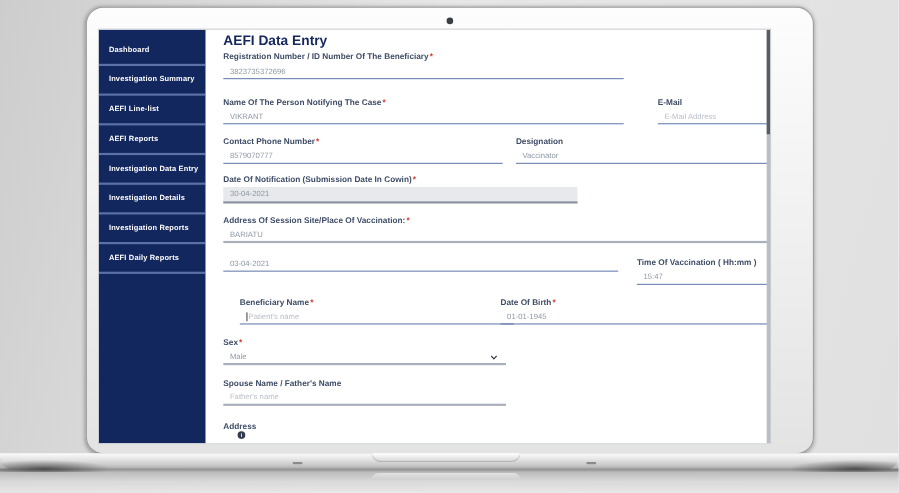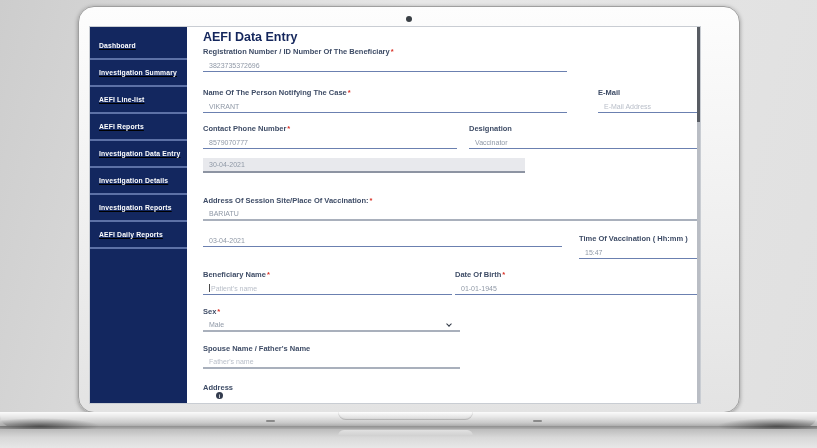--- a/index.html
+++ b/index.html
@@ -7,21 +7,21 @@
     font-family:"Liberation Sans", sans-serif; }
   body { background:linear-gradient(105deg,#cdcdcd 0%,#e7e7e7 45%,#e0e0e0 100%); position:relative; }
 
   
   .bezel { position:absolute; left:78px; top:6px; width:662px; height:407px;
     border-radius:16px; background:linear-gradient(180deg,#fdfdfd 0%,#efefef 55%,#e3e3e3 100%);
     border:1px solid #9f9f9f; box-shadow:0 1px 4px rgba(0,0,0,.35); }
   .camera { position:absolute; left:327px; top:9px; width:6px; height:6px;
     border-radius:50%; background:#3a3f45; }
   .screen { position:absolute; left:10px; top:19px; width:612px; height:378px;
-    background:#ffffff; border:1px solid #c9cdd3; display:flex; overflow:hidden;text-decoration:underline; }
+    background:#ffffff; border:1px solid #c9cdd3; display:flex; overflow:hidden; }
 
   .base { position:absolute; left:0; top:412px; width:817px; height:15px;
     background:linear-gradient(180deg,#fbfbfb 0%,#e9e9e9 30%,#c9c9c9 72%,#a3a3a3 100%);
     border-radius:0 0 12px 12px; }
   .notch { position:absolute; left:338px; top:412px; width:135px; height:8px;
     border-radius:0 0 9px 9px; background:linear-gradient(180deg,#ffffff 0%,#d5d5d5 100%);
     box-shadow:inset 0 -1px 1px rgba(0,0,0,.18); }
   .foot { position:absolute; top:420px; width:9px; height:2px; border-radius:2px; background:#8a8a8a; }
   .base-edge { position:absolute; left:0; top:426px; width:817px; height:3px;
     background:linear-gradient(180deg,#8f8f8f,#adadad); }
@@ -135,20 +135,21 @@
         <div class="field" style="left:266px;width:263px">
           <div class="label">Designation</div>
           <div class="input">
               <span class="value">Vaccinator</span>
             </div>
         </div>
       </div>
 
       <div class="row" style="top:131px">
         <div class="field" style="left:0;width:322px">
+          <div class="label"><span>Date Of Notification (Submission Date In Cowin)</span><span class="req">*</span></div>
           <div class="input boxed">
               <span class="value">30-04-2021</span>
             </div>
         </div>
       </div>
 
       <div class="row" style="top:169px">
         <div class="field" style="left:0;width:534px">
           <div class="label"><span>Address Of Session Site/Place Of Vaccination:</span><span class="req">*</span></div>
           <div class="input thick">
@@ -165,21 +166,21 @@
         </div>
         <div class="field" style="left:376px;width:153px">
           <div class="label">Time Of Vaccination ( Hh:mm )</div>
           <div class="input">
               <span class="value">15:47</span>
             </div>
         </div>
       </div>
 
       <div class="row" style="top:243px">
-        <div class="field" style="left:0;width:249px">
+        <div class="field" style="left:15px;width:249px">
           <div class="label"><span>Beneficiary Name</span><span class="req">*</span></div>
           <div class="input">
               <span class="caret"></span>
               <span class="placeholder">Patient's name</span>
             </div>
         </div>
         <div class="field" style="left:252px;width:274px">
           <div class="label"><span>Date Of Birth</span><span class="req">*</span></div>
           <div class="input">
               <span class="value">01-01-1945</span>

